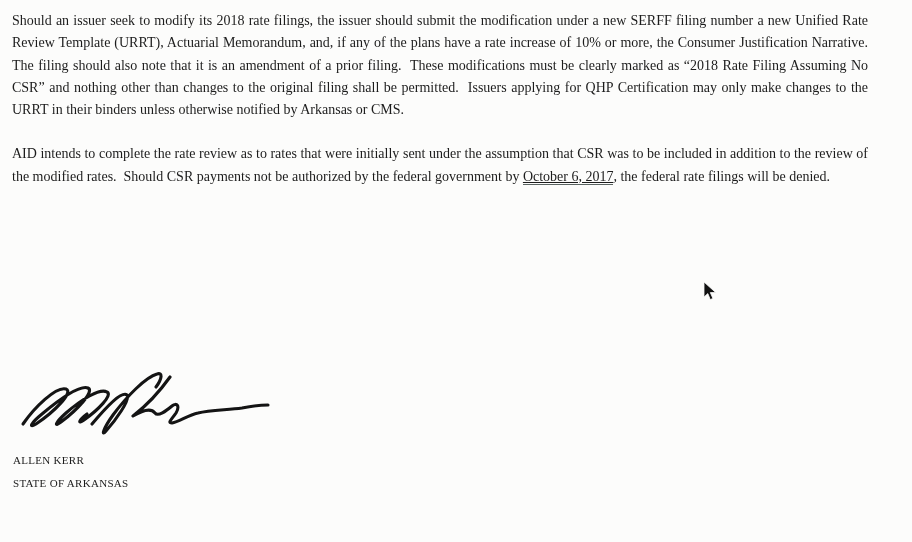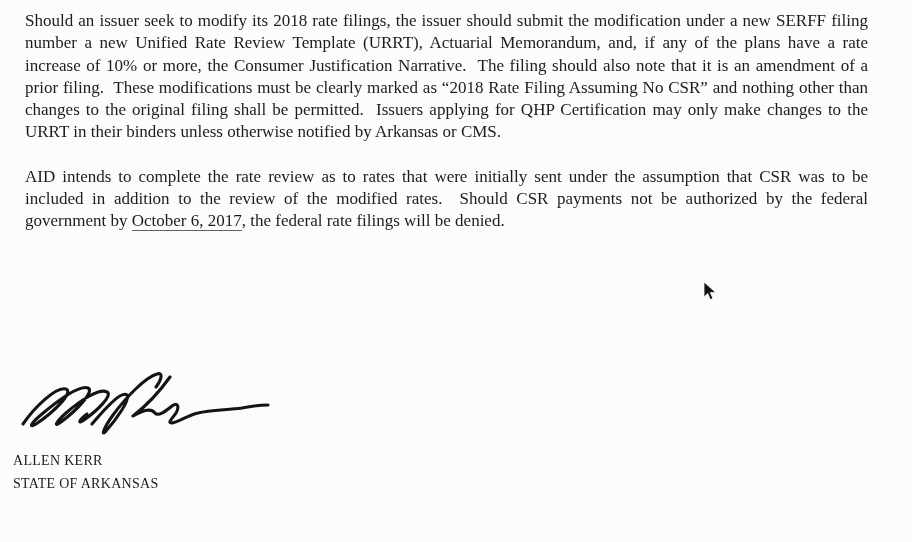--- a/index.html
+++ b/index.html
@@ -12,46 +12,47 @@
     color: #1c1c1c;
     font-family: "Liberation Serif", "DejaVu Serif", serif;
   }
   .text-col {
     position: absolute;
     left: 12px;
     right: 44px;
     top: 10px;
   }
   p.doc {
-    margin: 0 0 22px 13px;
-    font-size: 17px;
+    margin: 0 0 22px 0;
+    font-size: 14px;
     line-height: 22.3px;
     text-align: justify;
     white-space: pre-wrap;
   }
   .underline-date {
     border-bottom: 1.4px solid #5a6462;
+    text-decoration: underline;
   }
   .sig-svg {
     position: absolute;
     left: 20px;
     top: 372px;
   }
   .sig-stroke {
     fill: none;
     stroke: #141414;
     stroke-width: 3.1;
     stroke-linecap: round;
     stroke-linejoin: round;
   }
   .signatory {
     position: absolute;
     left: 13px;
     top: 449px;
-    font-size: 14px;
+    font-size: 11px;
     line-height: 23.2px;
     letter-spacing: 0.3px;
   }
   .date-block {
     position: absolute;
     left: 674px;
     top: 426px;
     font-size: 16.5px;
     line-height: 23.2px;
     letter-spacing: 0.2px;

